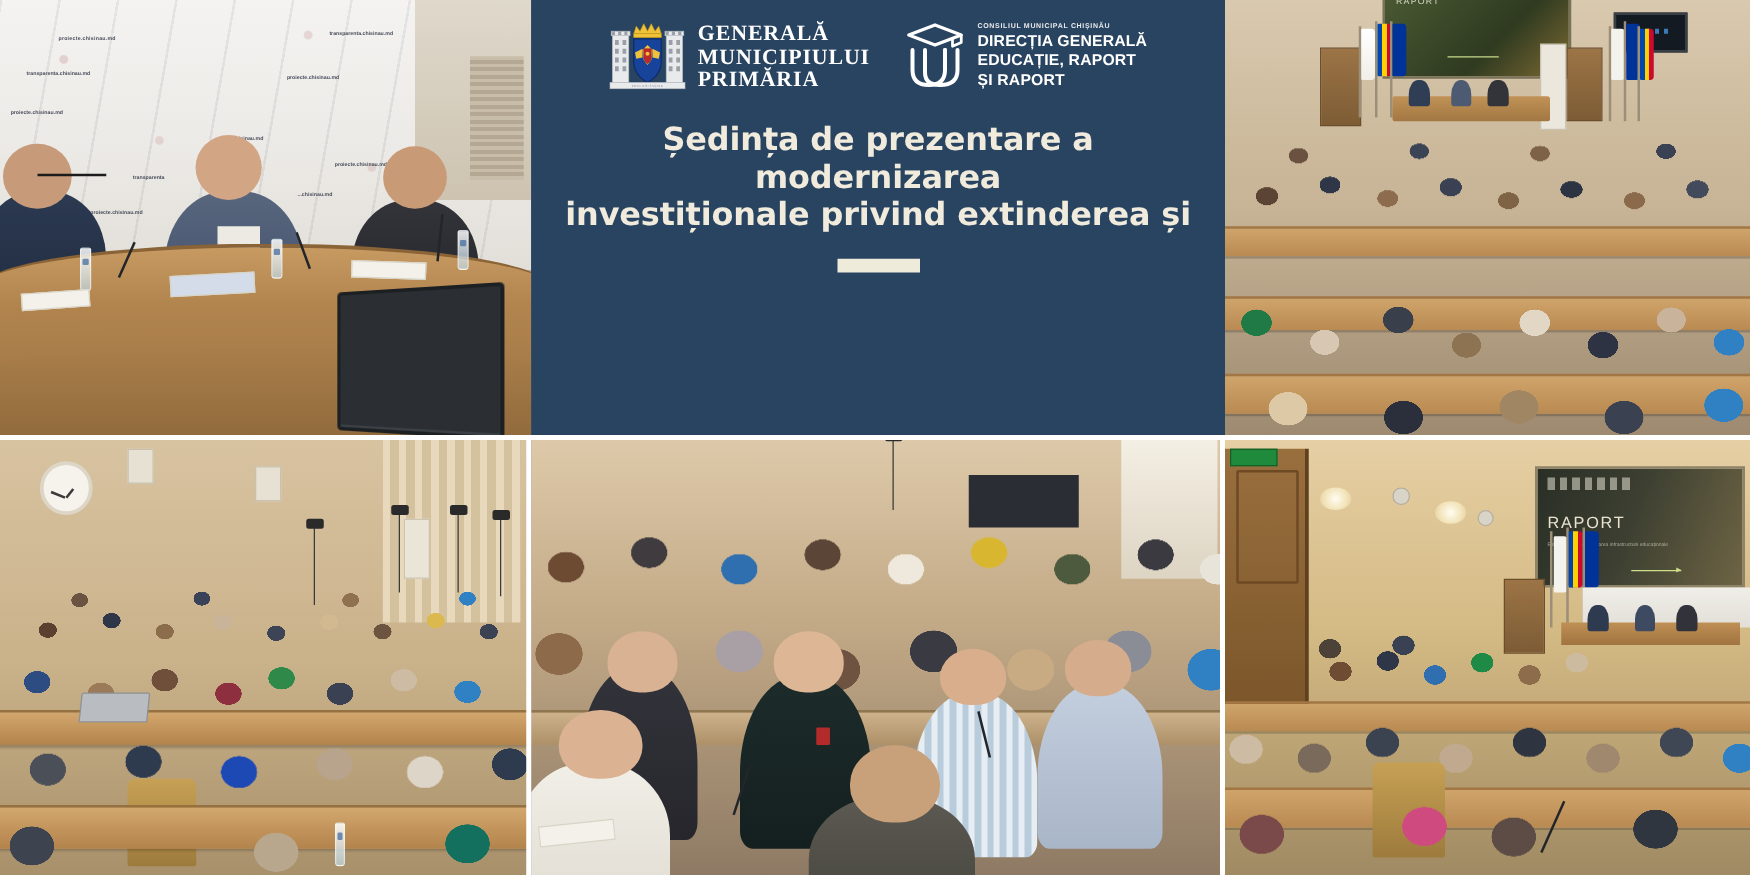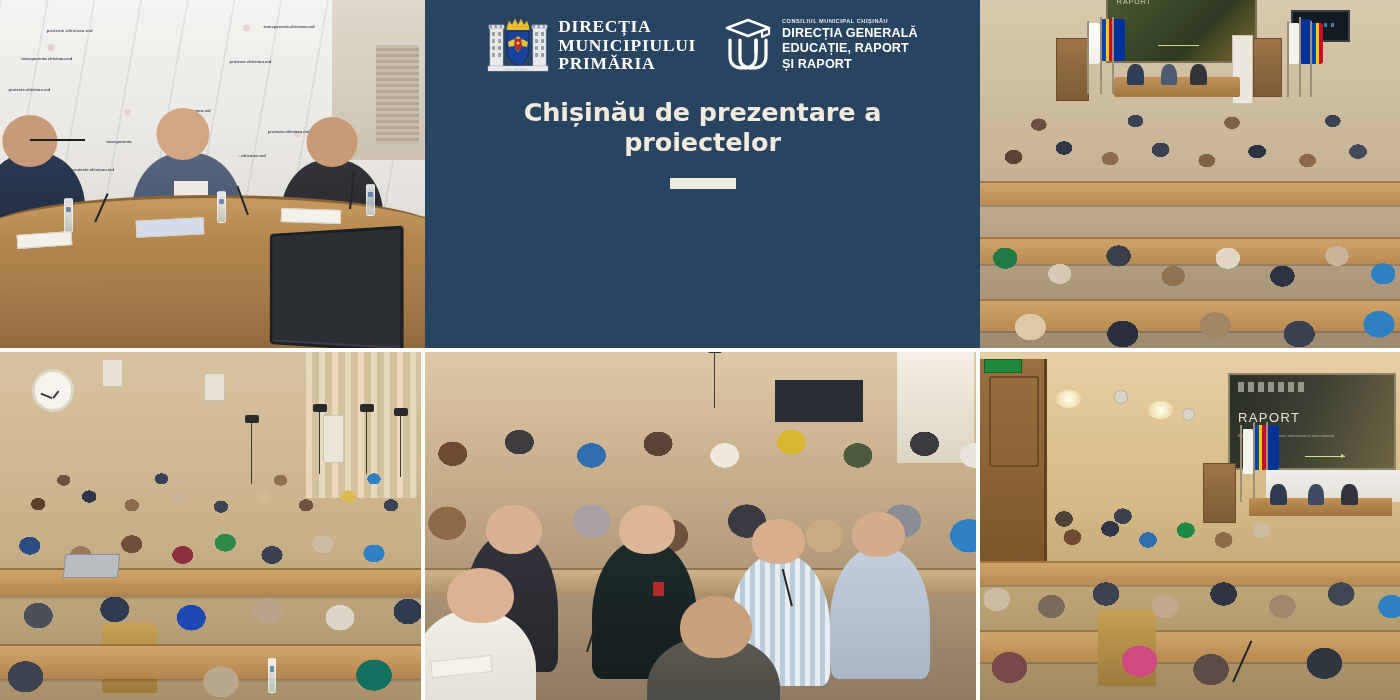--- a/index.html
+++ b/index.html
@@ -532,21 +532,21 @@
             <path d="M35 23 L41 26 L40 31 L35 30 Z" fill="#f0c23a"></path>
 
             <path d="M28 23 H34 V29 Q34 33 31 35 Q28 33 28 29 Z" fill="#c0272d" stroke="#8d1a1f" stroke-width=".4"></path>
             <circle cx="31" cy="27" r="1.6" fill="#f0c23a"></circle>
 
             <rect x="1" y="50" width="60" height="5" fill="#e9eaec" stroke="#b9bcc2" stroke-width=".5"></rect>
             <text x="31" y="53.6" text-anchor="middle" font-size="2.6" fill="#7d828b" font-family="Liberation Serif, serif" letter-spacing=".3">PRIN NOI ÎNȘINE</text>
           </svg>
         </div>
         <div class="primaria-text">
-          <div>DIRECȚIA</div>
+          <div>GENERALĂ</div>
           <div>MUNICIPIULUI</div>
           <div>PRIMĂRIA</div>
         </div>
       </div>
 
       <div class="logo-dgets">
         <div class="dgets-mark">
           <svg viewBox="0 0 52 54" width="52" height="54" aria-hidden="true">
 
             <path d="M26 2 L47 10 L26 18 L5 10 Z" fill="none" stroke="#ffffff" stroke-width="2.6" stroke-linejoin="round"></path>
@@ -560,21 +560,22 @@
         <div class="dgets-text">
           <div class="dgets-top">CONSILIUL MUNICIPAL CHIȘINĂU</div>
           <div class="dgets-main">DIRECȚIA GENERALĂ</div>
           <div class="dgets-main">EDUCAȚIE, RAPORT</div>
           <div class="dgets-main">ȘI RAPORT</div>
         </div>
       </div>
     </div>
 
     <div class="banner-title">
-      <span>Chișinău de prezentare a proiectelor</span>
+      <span>Ședința de prezentare a modernizarea</span>
+      <span>investiționale privind extinderea și</span>
     </div>
 
     <div class="divider"></div>
   </div>
 
   <div class="gutter-h"></div>
   <div class="gutter-v1"></div>
   <div class="gutter-v2"></div>
 
 </div>

